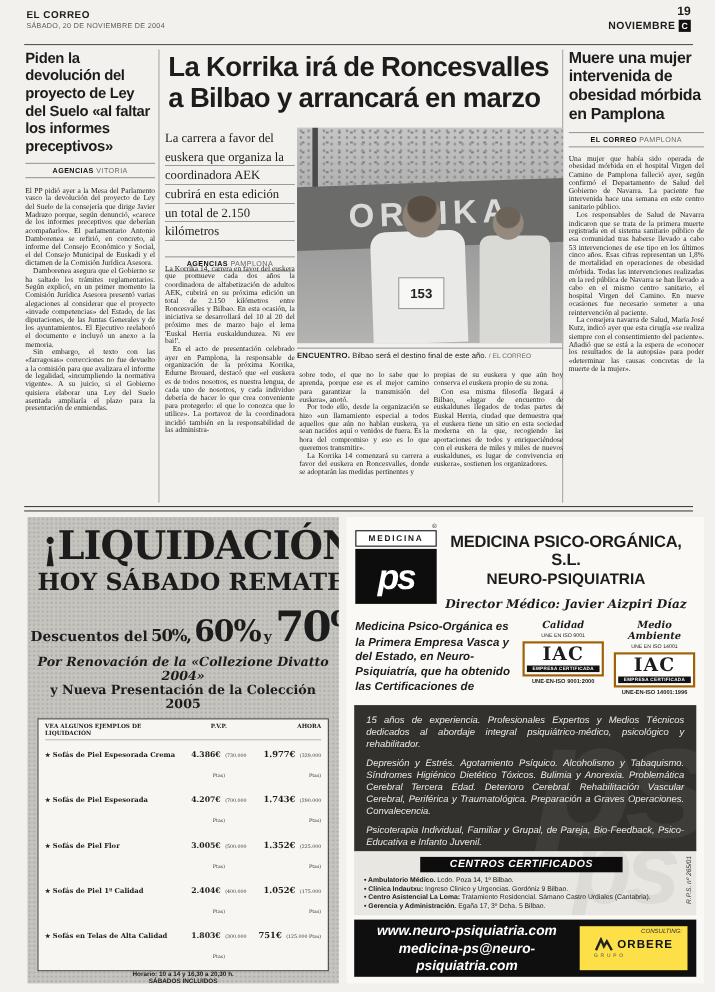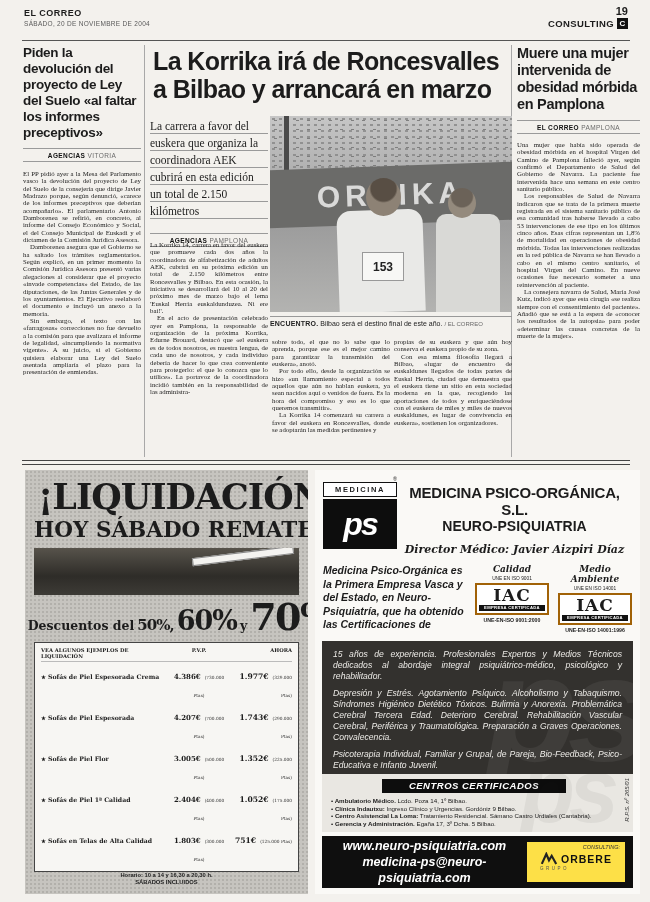--- a/index.html
+++ b/index.html
@@ -170,21 +170,21 @@
 
 <div id="page">
 
   <div class="hdr-left">
     <div class="paper">EL CORREO</div>
     <div class="pdate">SÁBADO, 20 DE NOVIEMBRE DE 2004</div>
   </div>
   <div class="hdr-right">
     <div class="pageno">19</div>
     <div class="section">
-      <span class="section-label">CONSULTING</span>
+      <span class="section-label">NOVIEMBRE</span>
       <span class="badge">C</span>
     </div>
   </div>
   <div class="top-rule"></div>
 
   <div class="art-left">
     <h1 class="small-head">Piden la devolución del proyecto de Ley del Suelo «al faltar los informes preceptivos»</h1>
     <div class="byline"><b>AGENCIAS</b><span> VITORIA</span></div>
     <div class="body-text">
       <p>El PP pidió ayer a la Mesa del Parlamento vasco la devolución del proyecto de Ley del Suelo de la consejería que dirige Javier Madrazo porque, según denunció, «carece de los informes preceptivos que deberían acompañarlo». El parlamentario Antonio Damborenea se refirió, en concreto, al informe del Consejo Económico y Social, el del Consejo Municipal de Euskadi y el dictamen de la Comisión Jurídica Asesora.</p>
@@ -256,20 +256,22 @@
         
       </div>
     </div>
     <div class="discount-row">
       <span class="dp">con Descuentos del</span>
       <span class="d50">50%,</span>
       <span class="d60">60%</span>
       <span class="dy">y</span>
       <span class="d70">70%</span>
     </div>
+    <div class="reason1">Por Renovación de la «Collezione Divatto 2004»</div>
+    <div class="reason2">y Nueva Presentación de la Colección 2005</div>
 
     <div class="ptable">
       <div class="pthead">
         <span class="c1">VEA ALGUNOS EJEMPLOS DE LIQUIDACIÓN</span>
         <span class="c2">P.V.P.</span>
         <span class="c3">AHORA</span>
       </div>
       <div class="trow">
         <span class="nm"><span class="star">★</span><span>Sofás de Piel Espesorada Crema</span></span>
         <span class="c2"><span class="pr">4.386€</span> <span class="pts">(730.000 Ptas)</span></span>

